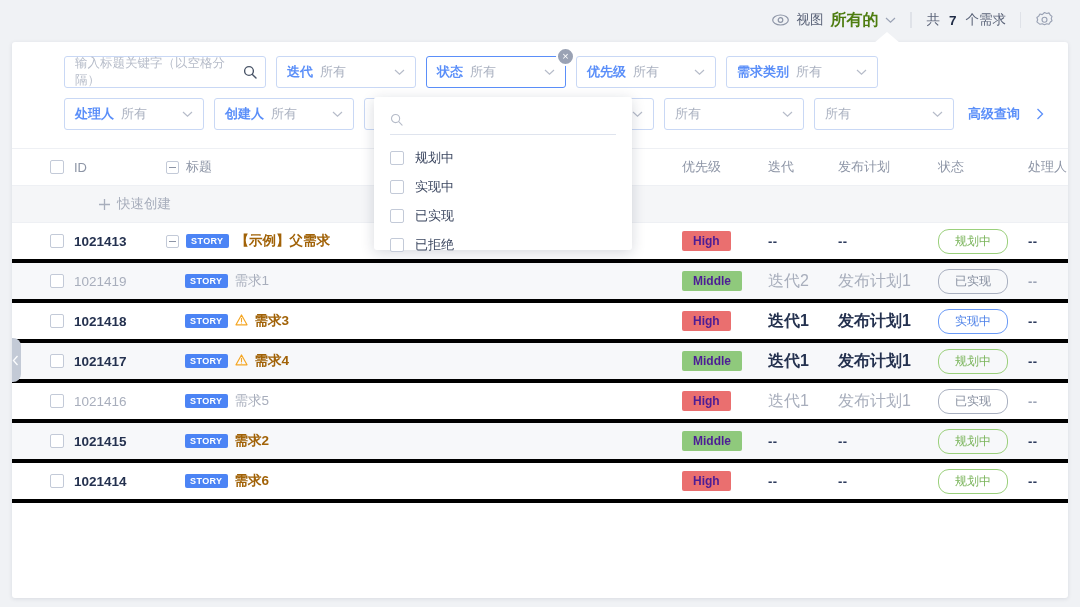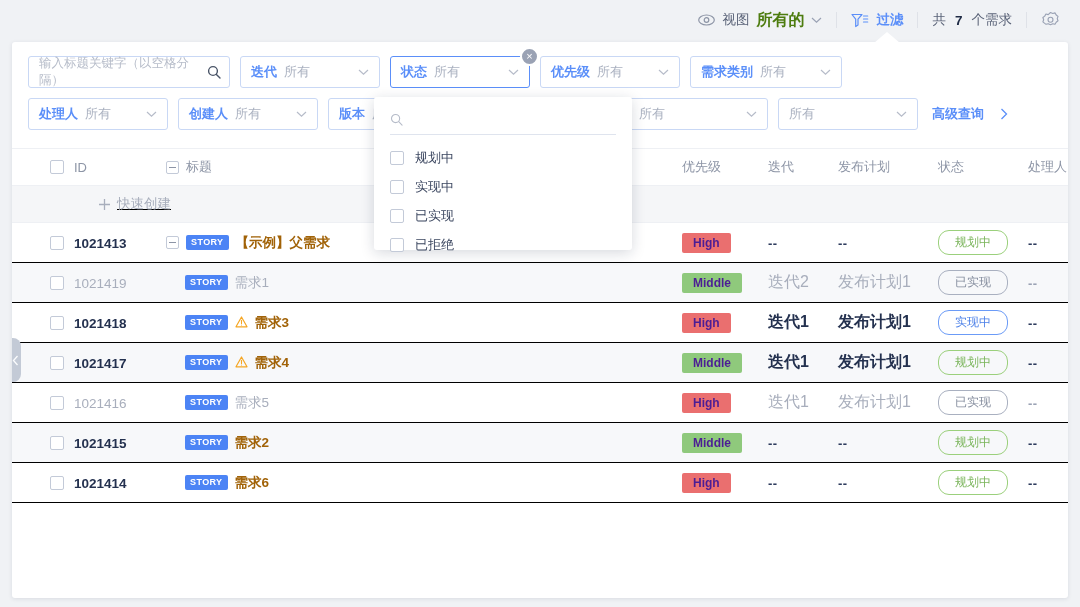--- a/index.html
+++ b/index.html
@@ -8,21 +8,21 @@
     background: #f0f2f5;
     font-family: "Liberation Sans", "DejaVu Sans", sans-serif;
     overflow: hidden;
   }
   body { position: relative; }
 
   
   .topbar {
     position: absolute; top: 0; left: 0; width: 1080px; height: 40px;
     display: flex; align-items: center; justify-content: flex-end;
-    padding-right: 6px; gap: 0px;
+    padding-right: 12px; gap: 0px;
   }
   .tb-group { display: flex; align-items: center; height: 40px; padding: 0 14px; gap: 7px; }
   .tb-sep { width: 1px; height: 16px; background: #dfe2e8; }
   .tb-label { font-size: 13.5px; color: #5a6378; }
   .tb-strong { font-size: 16px; color: #4d7c0f; font-weight: bold; }
   .tb-blue { font-size: 13.5px; color: #5b8ff9; font-weight: bold; }
   .tb-count-num { font-size: 13.5px; color: #1f2b45; font-weight: bold; padding: 0 2px; }
   .ic { display: inline-flex; align-items: center; justify-content: center; }
 
   
@@ -35,21 +35,21 @@
   
   .card {
     position: absolute; left: 12px; top: 42px; width: 1056px; height: 556px;
     background: #ffffff; border-radius: 3px;
     box-shadow: 0 1px 4px rgba(20,30,60,.10);
     overflow: hidden;
   }
 
   
   .filters { padding: 14px 16px 8px 16px; position: relative; }
-  .frow { display: flex; align-items: center; gap: 10px; margin-bottom: 10px; }
+  .frow { display: flex; align-items: center; gap: 10px; margin-bottom: 10px; margin-left: 36px; }
   .fbox {
     height: 32px; border: 1px solid #c9d8f5; border-radius: 3px;
     background: #fff; display: flex; align-items: center;
     padding: 0 10px; gap: 6px; position: relative;
   }
   .fbox.search { width: 202px; justify-content: space-between; padding-right: 8px; }
   .fbox.sel { width: 140px; justify-content: space-between; }
   .fbox.sel.wide { width: 152px; }
   .f-name { font-size: 13px; color: #5b8ff9; font-weight: bold; white-space: nowrap; }
   .f-val { font-size: 13px; color: #aab1c0; white-space: nowrap; }
@@ -85,26 +85,25 @@
   
   .thead {
     display: flex; align-items: center; height: 38px;
     border-top: 1px solid #eef0f4; border-bottom: 1px solid #eef0f4;
     background: #fff;
   }
   .th { font-size: 13px; color: #8d95a6; display: flex; align-items: center; gap: 5px; }
   .quickrow {
     display: flex; align-items: center; height: 37px; background: #f5f6f8;
     border-bottom: 1px solid #eef0f4;
-    text-decoration: underline;
   }
   .quick { display: flex; align-items: center; gap: 6px; font-size: 13.5px; color: #a8aebc; margin-left: 86px; }
   .row {
     display: flex; align-items: center; height: 40px;
-    border-bottom: 1px solid #000000;
+    border-bottom: 4px solid #000000;
   }
   .row.alt { background: #f7f8fa; }
 
   
   .c-check { width: 52px; display: flex; justify-content: flex-end; padding-right: 0; }
   .c-check .cbox { margin-left: 0; }
   .c-id { width: 88px; padding-left: 10px; }
   .c-title { flex: 1; display: flex; align-items: center; gap: 7px; padding-left: 14px; }
   .c-pri { width: 86px; }
   .c-iter { width: 70px; }
@@ -170,29 +169,20 @@
     <span class="tb-strong">所有的</span>
     <span class="ic">
       <svg width="11" height="7" viewBox="0 0 11 7">
           <path d="M1 1l4.5 4.2L10 1" fill="none" stroke="#9aa2b4" stroke-width="1.2"></path>
         </svg>
     </span>
   </div>
 
   <div class="tb-sep"></div>
 
-  <div class="tb-group">
-    <span class="ic">
-      <svg width="18" height="15" viewBox="0 0 18 15">
-        <path d="M1 1.5h10L7 6.2V12l-2.3 1.5V6.2z" fill="none" stroke="#5b8ff9" stroke-width="1.2" stroke-linejoin="round"></path>
-        <path d="M12.5 3h4.2M12.5 6h4.2M12.5 9h4.2" stroke="#5b8ff9" stroke-width="1.2" stroke-linecap="round"></path>
-      </svg>
-    </span>
-    <span class="tb-blue">过滤</span>
-  </div>
 
   <div class="tb-sep"></div>
 
   <div class="tb-group">
     <span class="tb-label">共</span>
     <span class="tb-count-num">7</span>
     <span class="tb-label">个需求</span>
   </div>
 
   <div class="tb-sep"></div>

